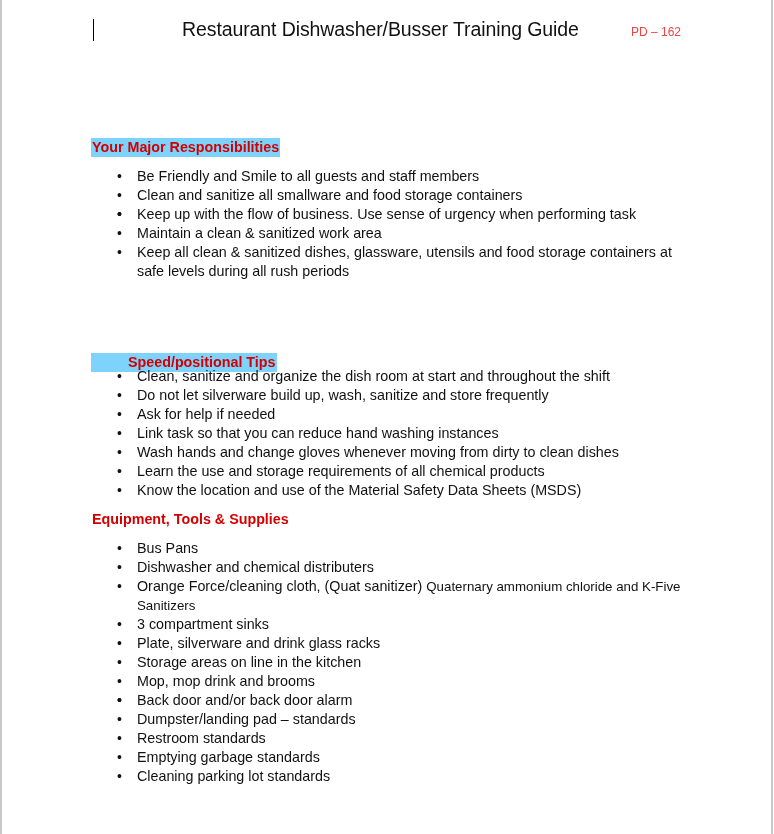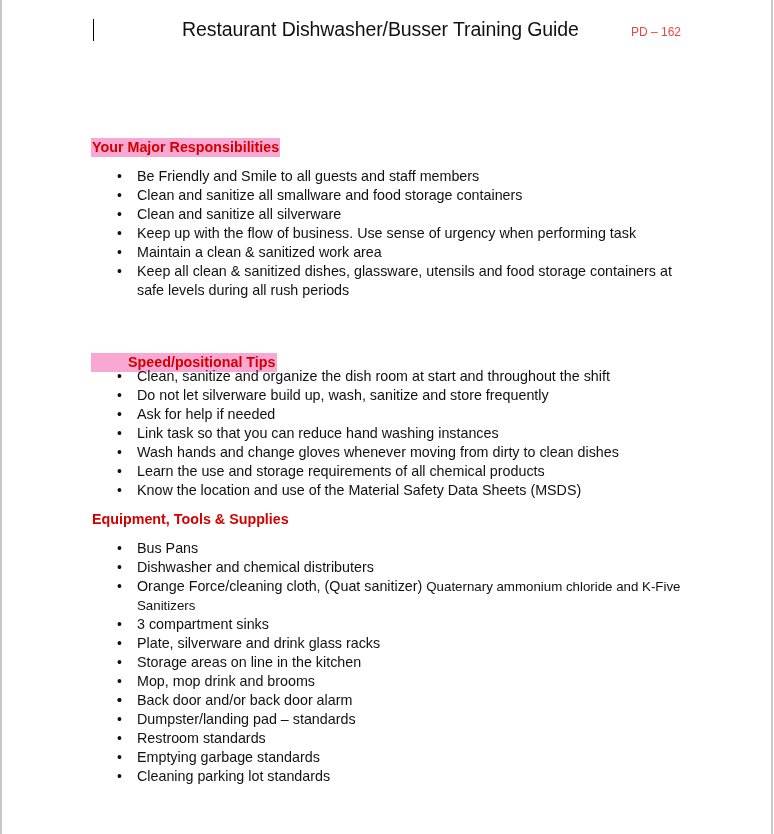--- a/index.html
+++ b/index.html
@@ -4,21 +4,21 @@
 <style>
   html, body { margin: 0; padding: 0; background: #ffffff; }
   body { width: 774px; height: 834px; position: relative; overflow: hidden; font-family: "Liberation Sans", sans-serif; color: #111; }
   .page { position: absolute; left: 0; top: 0; width: 774px; height: 786px; background: #fff; }
   .left-edge { position: absolute; left: 0; top: 0; width: 2px; height: 834px; background: #c8c8c8; }
   .right-edge { position: absolute; left: 771px; top: 0; width: 2px; height: 834px; background: #c8c8c8; }
   .cursor { position: absolute; left: 93px; top: 19px; width: 1px; height: 22px; background: #000; }
   .title { position: absolute; left: 182px; top: 18px; font-size: 19.5px; color: #111; white-space: nowrap; letter-spacing: -0.1px; }
   .code { position: absolute; left: 631px; top: 25px; font-size: 12px; color: #ef4444; white-space: nowrap; }
   .heading { position: absolute; left: 91px; font-size: 14.3px; font-weight: bold; color: #d40000; white-space: nowrap; padding: 0 1px; line-height: 19px; }
-  .heading.hl { background: #f9a8d4; }
+  .heading.hl { background: #7dd3fc; }
   ul.blist { position: absolute; left: 0; margin: 0; padding: 0; list-style: none; }
   ul.blist li { position: relative; padding-left: 137px; font-size: 14.3px; line-height: 19px; width: 560px; color: #111; white-space: nowrap; }
   ul.blist li.wrap { white-space: normal; width: 550px; }
   ul.blist li .bullet { position: absolute; left: 117px; top: 0; font-size: 14px; }
   .small { font-size: 13.3px; }
 </style>
 </head>
 <body>
 
 <div class="page">
@@ -26,21 +26,21 @@
   <div class="right-edge"></div>
   <div class="cursor"></div>
 
   <div class="title">Restaurant Dishwasher/Busser Training Guide</div>
   <div class="code">PD – 162</div>
 
   <div class="heading hl" style="top:138px;">Your Major Responsibilities</div>
   <ul class="blist" style="top:167px;">
     <li><span class="bullet">•</span><span>Be Friendly and Smile to all guests and staff members</span></li>
     <li><span class="bullet">•</span><span>Clean and sanitize all smallware and food storage containers</span></li>
-    <li><span class="bullet">•</span><span>Clean and sanitize all silverware</span></li>
+    <li><span class="bullet">•</span></li>
     <li><span class="bullet">•</span><span>Keep up with the flow of business. Use sense of urgency when performing task</span></li>
     <li><span class="bullet">•</span><span>Maintain a clean &amp; sanitized work area</span></li>
     <li class="wrap"><span class="bullet">•</span><span>Keep all clean &amp; sanitized dishes, glassware, utensils and food storage containers at safe levels during all rush periods</span></li>
   </ul>
 
   <div class="heading hl" style="top:353px;padding-left:37px;">Speed/positional Tips</div>
   <ul class="blist" style="top:367px;">
     <li><span class="bullet">•</span><span>Clean, sanitize and organize the dish room at start and throughout the shift</span></li>
     <li><span class="bullet">•</span><span>Do not let silverware build up, wash, sanitize and store frequently</span></li>
     <li><span class="bullet">•</span><span>Ask for help if needed</span></li>

